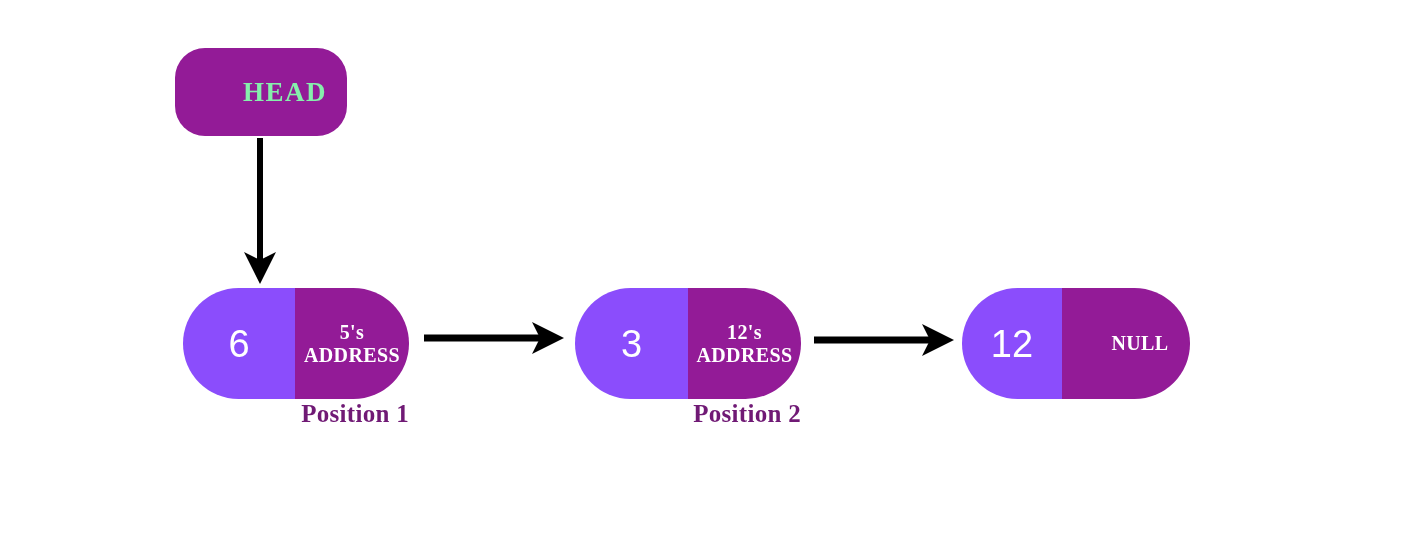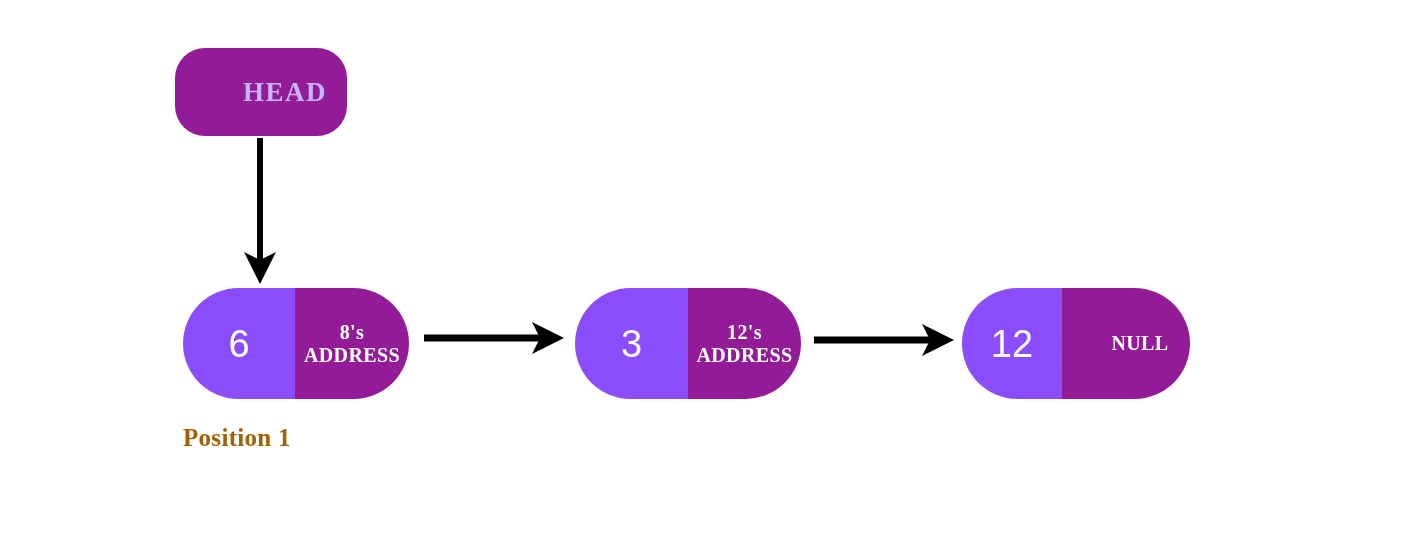--- a/index.html
+++ b/index.html
@@ -30,21 +30,21 @@
     top: 48px;
     width: 172px;
     height: 88px;
     border-radius: 30px;
     background: #931B97;
     display: flex;
     align-items: center;
     justify-content: center;
   }
   .head-label {
-    color: #c4b5fd;
+    color: #86efac;
     font-family: "Liberation Serif", serif;
     font-weight: bold;
     font-size: 27px;
     letter-spacing: 1.5px;
     line-height: 1;
     white-space: nowrap;
     margin-left: 48px;
   }
 
   
@@ -100,27 +100,27 @@
   #node-2 .node-data { width: 113px; }
   #node-2 .node-next { width: 113px; }
 
   #node-3 { left: 962px; width: 228px; }
   #node-3 .node-data { width: 114px; }
   #node-3 .node-next { width: 114px; padding-left: 28px; }
 
   
   .pos-label {
     position: absolute;
-    top: 424px;
-    color: #a16207;
+    top: 400px;
+    color: #701a75;
     font-family: "Liberation Serif", serif;
     font-weight: bold;
     font-size: 25px;
     letter-spacing: 0.3px;
-    text-align: left;
+    text-align: right;
     white-space: nowrap;
   }
   #pos-1 { left: 183px; width: 226px; }
   #pos-2 { left: 575px; width: 226px; }
   #pos-3 { left: 962px; width: 228px; }
 
   
   .arrow-svg {
     position: absolute;
     overflow: visible;
@@ -142,21 +142,21 @@
     <line x1="24" y1="0" x2="24" y2="122" stroke="#000000" stroke-width="6"></line>
     <polygon points="24,146 8,114 24,122 40,114" fill="#000000"></polygon>
   </svg>
 
   <div class="ll-node" id="node-1">
     <div class="node-data">
       <span class="node-data-text">6</span>
     </div>
     <div class="node-next">
       <span class="node-next-text">
-        <span class="big">8's</span>
+        <span class="big">5's</span>
         <span class="big">ADDRESS</span>
       </span>
     </div>
   </div>
 
   <svg class="arrow-svg" id="arrow-node1-to-node2" viewBox="0 0 142 40">
     <line x1="0" y1="20" x2="116" y2="20" stroke="#000000" stroke-width="7"></line>
     <polygon points="140,20 108,4 116,20 108,36" fill="#000000"></polygon>
   </svg>
 
@@ -182,14 +182,15 @@
       <span class="node-data-text">12</span>
     </div>
     <div class="node-next">
       <span class="node-next-text">
         <span class="big">NULL</span>
       </span>
     </div>
   </div>
 
   <div class="pos-label" id="pos-1">Position 1</div>
+  <div class="pos-label" id="pos-2">Position 2</div>
 
 </div>
 
 </body></html>

